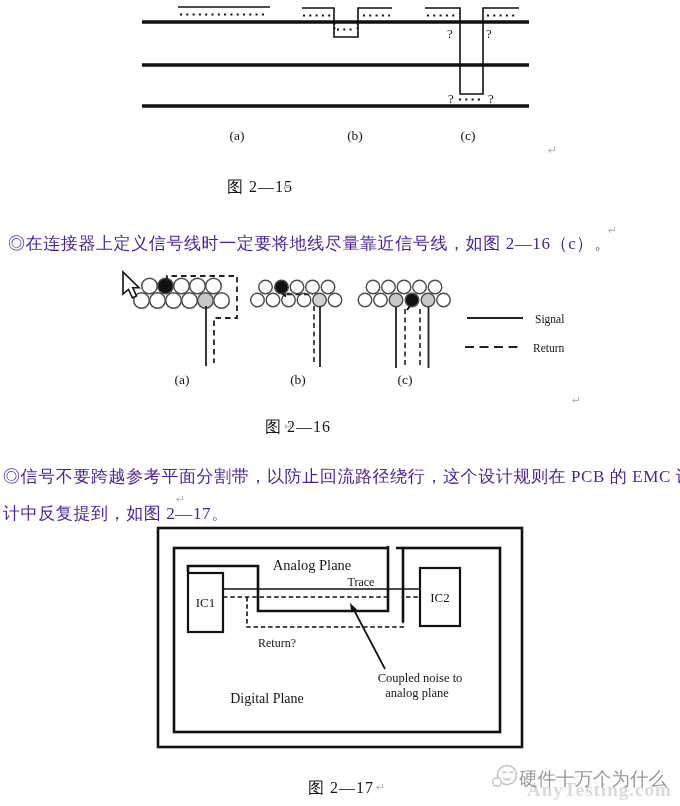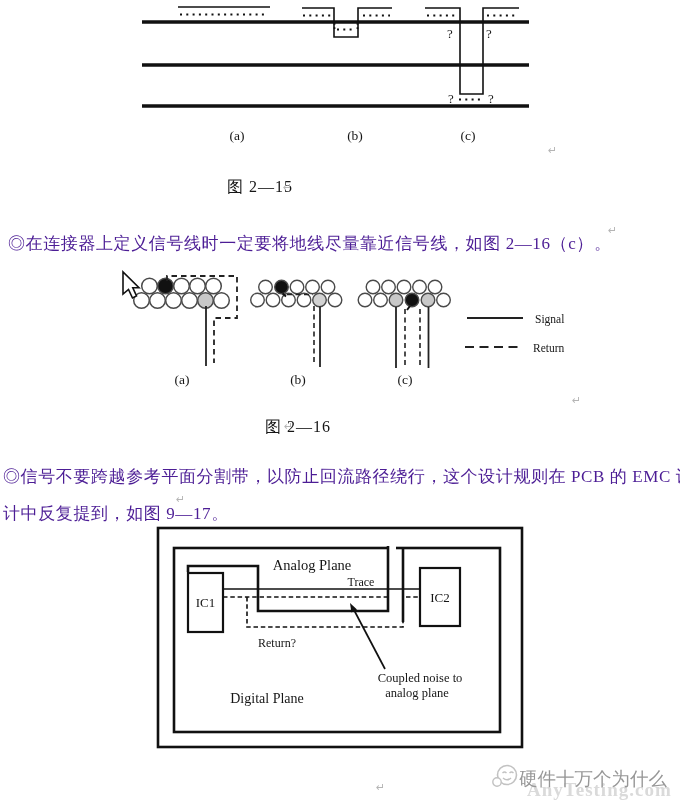--- a/index.html
+++ b/index.html
@@ -128,21 +128,21 @@
       <line x1="355" y1="87" x2="411" y2="87" stroke="#222" stroke-width="2.2" stroke-dasharray="9 5.5"></line>
       <text x="423" y="91.5" font-size="11.5">Return</text>
     </g>
   </svg>
 
   <span class="pmark" style="left:572px;top:394px;">↵</span>
   <div class="cap" style="left:191px;top:417px;text-align:right;">图 2—16</div>
   <span class="pmark" style="left:284px;top:420px;">↵</span>
 
   <div class="para" style="left:3px;top:454px;">◎信号不要跨越参考平面分割带，以防止回流路径绕行，这个设计规则在 PCB 的 EMC 设</div>
-  <div class="para" style="left:3px;top:491px;">计中反复提到，如图 9—17。</div>
+  <div class="para" style="left:3px;top:491px;">计中反复提到，如图 2—17。</div>
   <span class="pmark" style="left:176px;top:493px;">↵</span>
 
   <svg class="abs" style="left:155px;top:525px;" width="370" height="230" viewBox="0 0 370 230">
     <rect x="3" y="3" width="364" height="219" fill="none" stroke="#111" stroke-width="2.6"></rect>
     <rect x="19" y="23" width="326" height="184" fill="none" stroke="#111" stroke-width="2.6"></rect>
     <rect x="234" y="19" width="7" height="8" fill="#fff" stroke="none"></rect>
     <polyline points="33,47 33,41 103,41 103,86 233,86 233,21" fill="none" stroke="#111" stroke-width="2.6"></polyline>
     <line x1="248" y1="24" x2="248" y2="97" stroke="#111" stroke-width="2.6"></line>
 
     <text x="157" y="45" font-size="14.5" text-anchor="middle">Analog Plane</text>
@@ -159,20 +159,21 @@
     <line x1="68" y1="72" x2="233" y2="72" stroke="#111" stroke-width="1.6" stroke-dasharray="4.5 2.8"></line>
     <path d="M92,72 V102 H248 V72 H265" fill="none" stroke="#111" stroke-width="1.6" stroke-dasharray="4.5 2.8"></path>
     <text x="122" y="122" font-size="12" text-anchor="middle">Return?</text>
 
     <line x1="230" y1="144" x2="199" y2="85" stroke="#111" stroke-width="1.7"></line>
     <polygon points="195,78 202,84.4 196.4,87.4" fill="#111"></polygon>
     <text x="265" y="157" font-size="12.5" text-anchor="middle">Coupled noise to</text>
     <text x="262" y="172" font-size="12.5" text-anchor="middle">analog plane</text>
   </svg>
 
+  <div class="cap" style="left:271px;top:778px;">图 2—17</div>
   <span class="pmark" style="left:376px;top:781px;">↵</span>
 
   <div class="wm-domain">AnyTesting.com</div>
   <svg class="abs" style="left:492px;top:763px;" width="28" height="28" viewBox="0 0 28 28">
     <circle cx="15" cy="12" r="9.5" fill="#fff" stroke="#c2c2c2" stroke-width="1.6"></circle>
     <path d="M10.5,10 q2,-2 4,0" fill="none" stroke="#c2c2c2" stroke-width="1.4"></path>
     <path d="M17.5,10 q2,-2 4,0" fill="none" stroke="#c2c2c2" stroke-width="1.4"></path>
     <path d="M11,15 q4,3.5 8,0" fill="none" stroke="#c2c2c2" stroke-width="1.5"></path>
     <circle cx="5" cy="19" r="4.2" fill="#fff" stroke="#c2c2c2" stroke-width="1.4"></circle>
   </svg>

